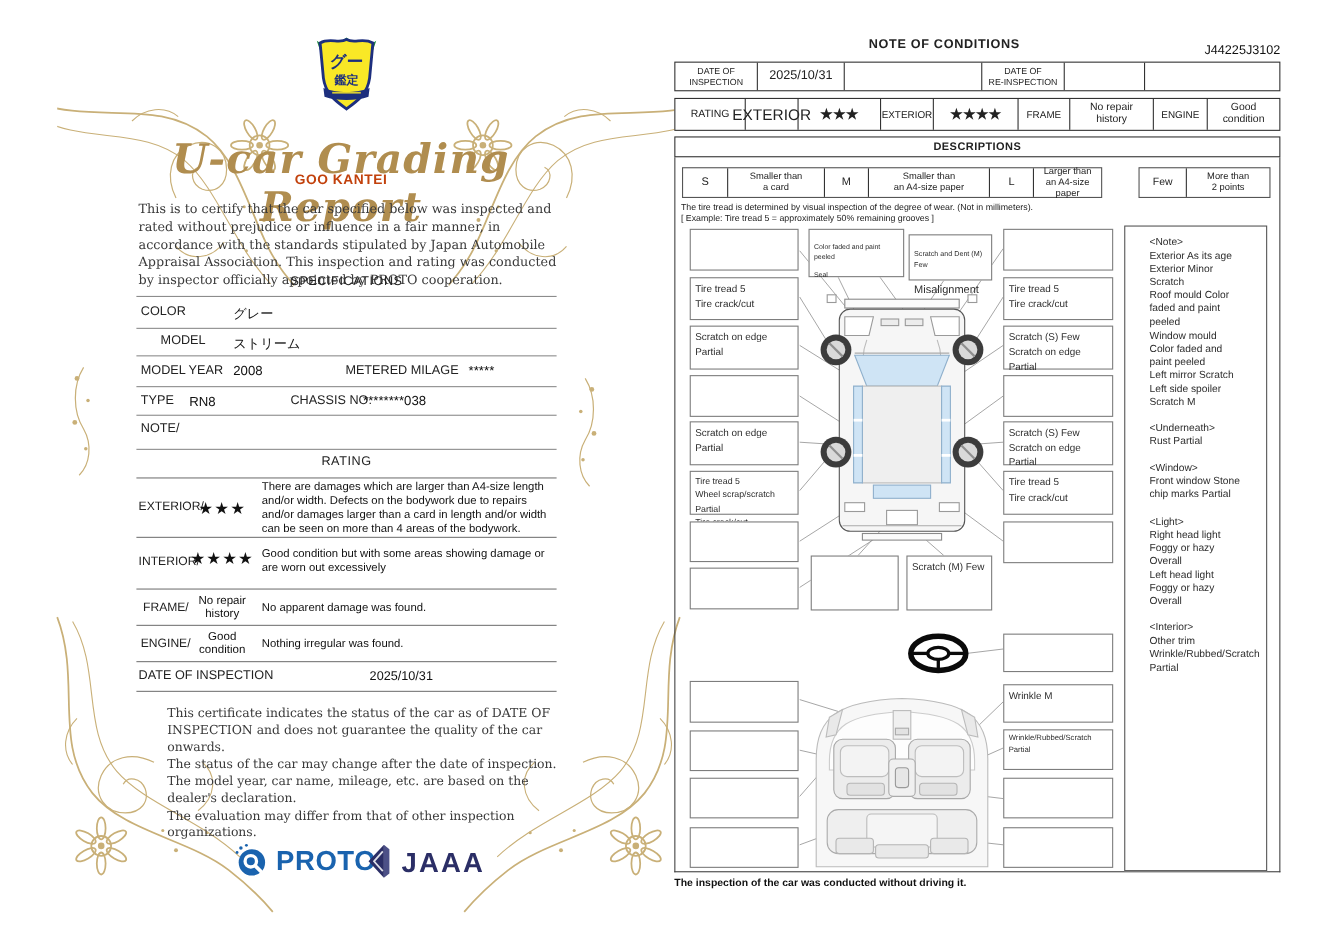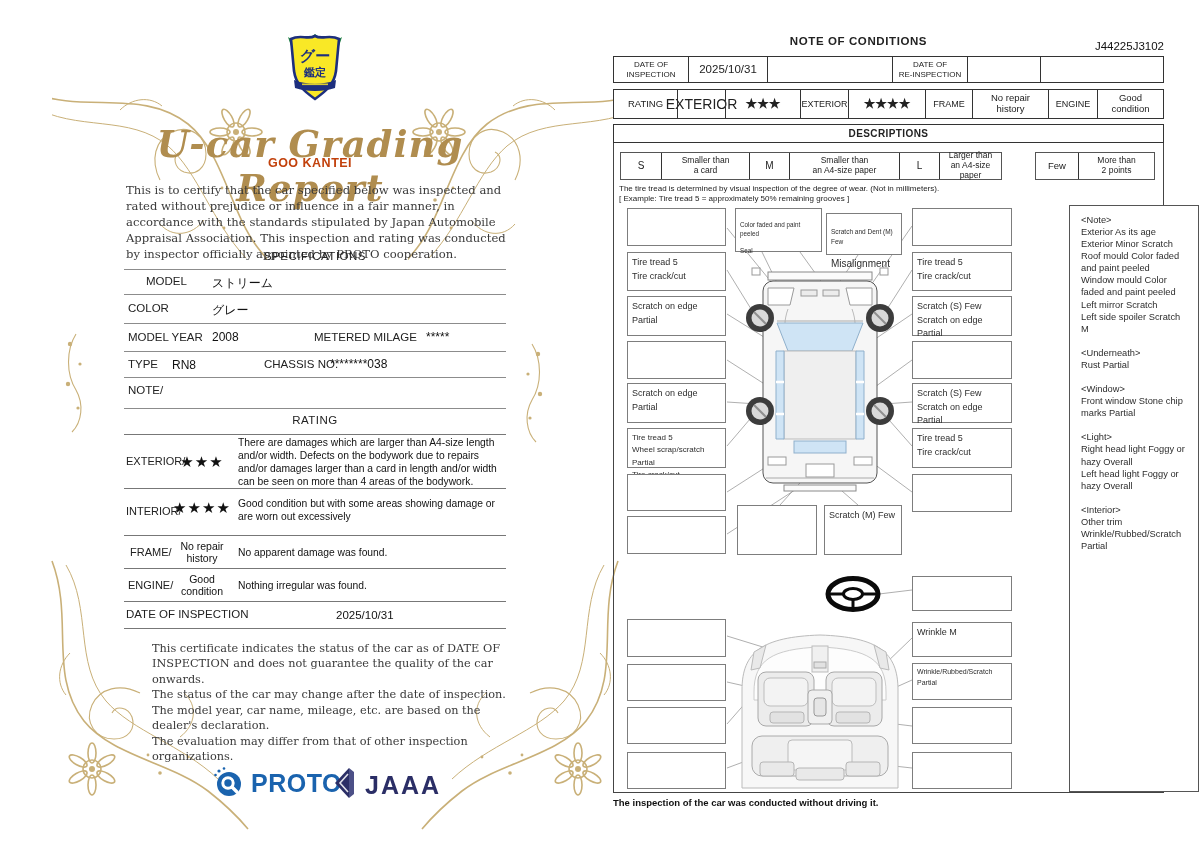--- a/index.html
+++ b/index.html
@@ -93,27 +93,27 @@
 
 <div class="abs gr-title center" style="left:100px;top:101px;width:420px;z-index:2">U-car Grading Report</div>
 
 <div class="abs center" style="left:100px;top:156px;width:420px;font-size:12.5px;font-weight:bold;letter-spacing:0.5px;color:#c2410c;z-index:2">GOO KANTEI</div>
 
 <div class="abs serif" style="left:126px;top:183px;width:380px;font-size:11.6px;line-height:1.37;color:#3a3a3a;z-index:2">This is to certify that the car specified below was inspected and rated without prejudice or influence in a fair manner, in accordance with the standards stipulated by Japan Automobile Appraisal Association. This inspection and rating was conducted by inspector officially appointed by PROTO cooperation.</div>
 
 <div class="abs center" style="left:124px;top:250px;width:382px;font-size:11.5px;letter-spacing:0.5px;z-index:2">SPECIFICATIONS</div>
 
 <div class="abs" style="left:124px;top:269px;width:382px;border-top:1px solid #8c8c8c;z-index:2">
+  <div class="spec-row" style="height:28px">
+    <span class="abs spec-label" style="left:4px;top:7px">COLOR</span>
+    <span class="abs spec-value" style="left:88px;top:7px">グレー</span>
+  </div>
   <div class="spec-row" style="height:24px">
     <span class="abs spec-label" style="left:22px;top:5px">MODEL</span>
     <span class="abs spec-value" style="left:88px;top:5px">ストリーム</span>
-  </div>
-  <div class="spec-row" style="height:28px">
-    <span class="abs spec-label" style="left:4px;top:7px">COLOR</span>
-    <span class="abs spec-value" style="left:88px;top:7px">グレー</span>
   </div>
   <div class="spec-row" style="height:27px">
     <span class="abs spec-label" style="left:4px;top:7px">MODEL YEAR</span>
     <span class="abs spec-value" style="left:88px;top:6px">2008</span>
     <span class="abs spec-label" style="left:190px;top:7px">METERED MILAGE</span>
     <span class="abs spec-value" style="left:302px;top:6px">*****</span>
   </div>
   <div class="spec-row" style="height:25px">
     <span class="abs spec-label" style="left:4px;top:6px">TYPE</span>
     <span class="abs spec-value" style="left:48px;top:6px">RN8</span>
@@ -381,22 +381,22 @@
 <div class="callout" style="left:912px;top:428px;width:100px;height:40px">Tire tread 5
 Tire crack/cut</div>
 <div class="callout" style="left:912px;top:474px;width:100px;height:38px"></div>
 
 <div class="callout" style="left:912px;top:576px;width:100px;height:35px"></div>
 <div class="callout" style="left:912px;top:622px;width:100px;height:35px">Wrinkle M</div>
 <div class="callout" style="left:912px;top:663px;width:100px;height:37px;font-size:7px">Wrinkle/Rubbed/Scratch Partial</div>
 <div class="callout" style="left:912px;top:707px;width:100px;height:37px"></div>
 <div class="callout" style="left:912px;top:752px;width:100px;height:37px"></div>
 
-<div class="abs pre" style="left:1069px;top:205px;width:130px;height:587px;border:1px solid #555;background:#fff;
-            box-sizing:border-box;padding:8px 11px;font-size:9.3px;line-height:1.3;color:#2d2d2d;z-index:3">&lt;Note&gt;
+<div class="abs pre" style="left:1022px;top:205px;width:130px;height:587px;border:1px solid #555;background:#fff;
+            box-sizing:border-box;padding:8px 22px;font-size:9.3px;line-height:1.3;color:#2d2d2d;z-index:3">&lt;Note&gt;
 Exterior As its age
 Exterior Minor Scratch
 Roof mould Color faded and paint peeled
 Window mould Color faded and paint peeled
 Left mirror Scratch
 Left side spoiler Scratch M
 
 &lt;Underneath&gt;
 Rust Partial
 

